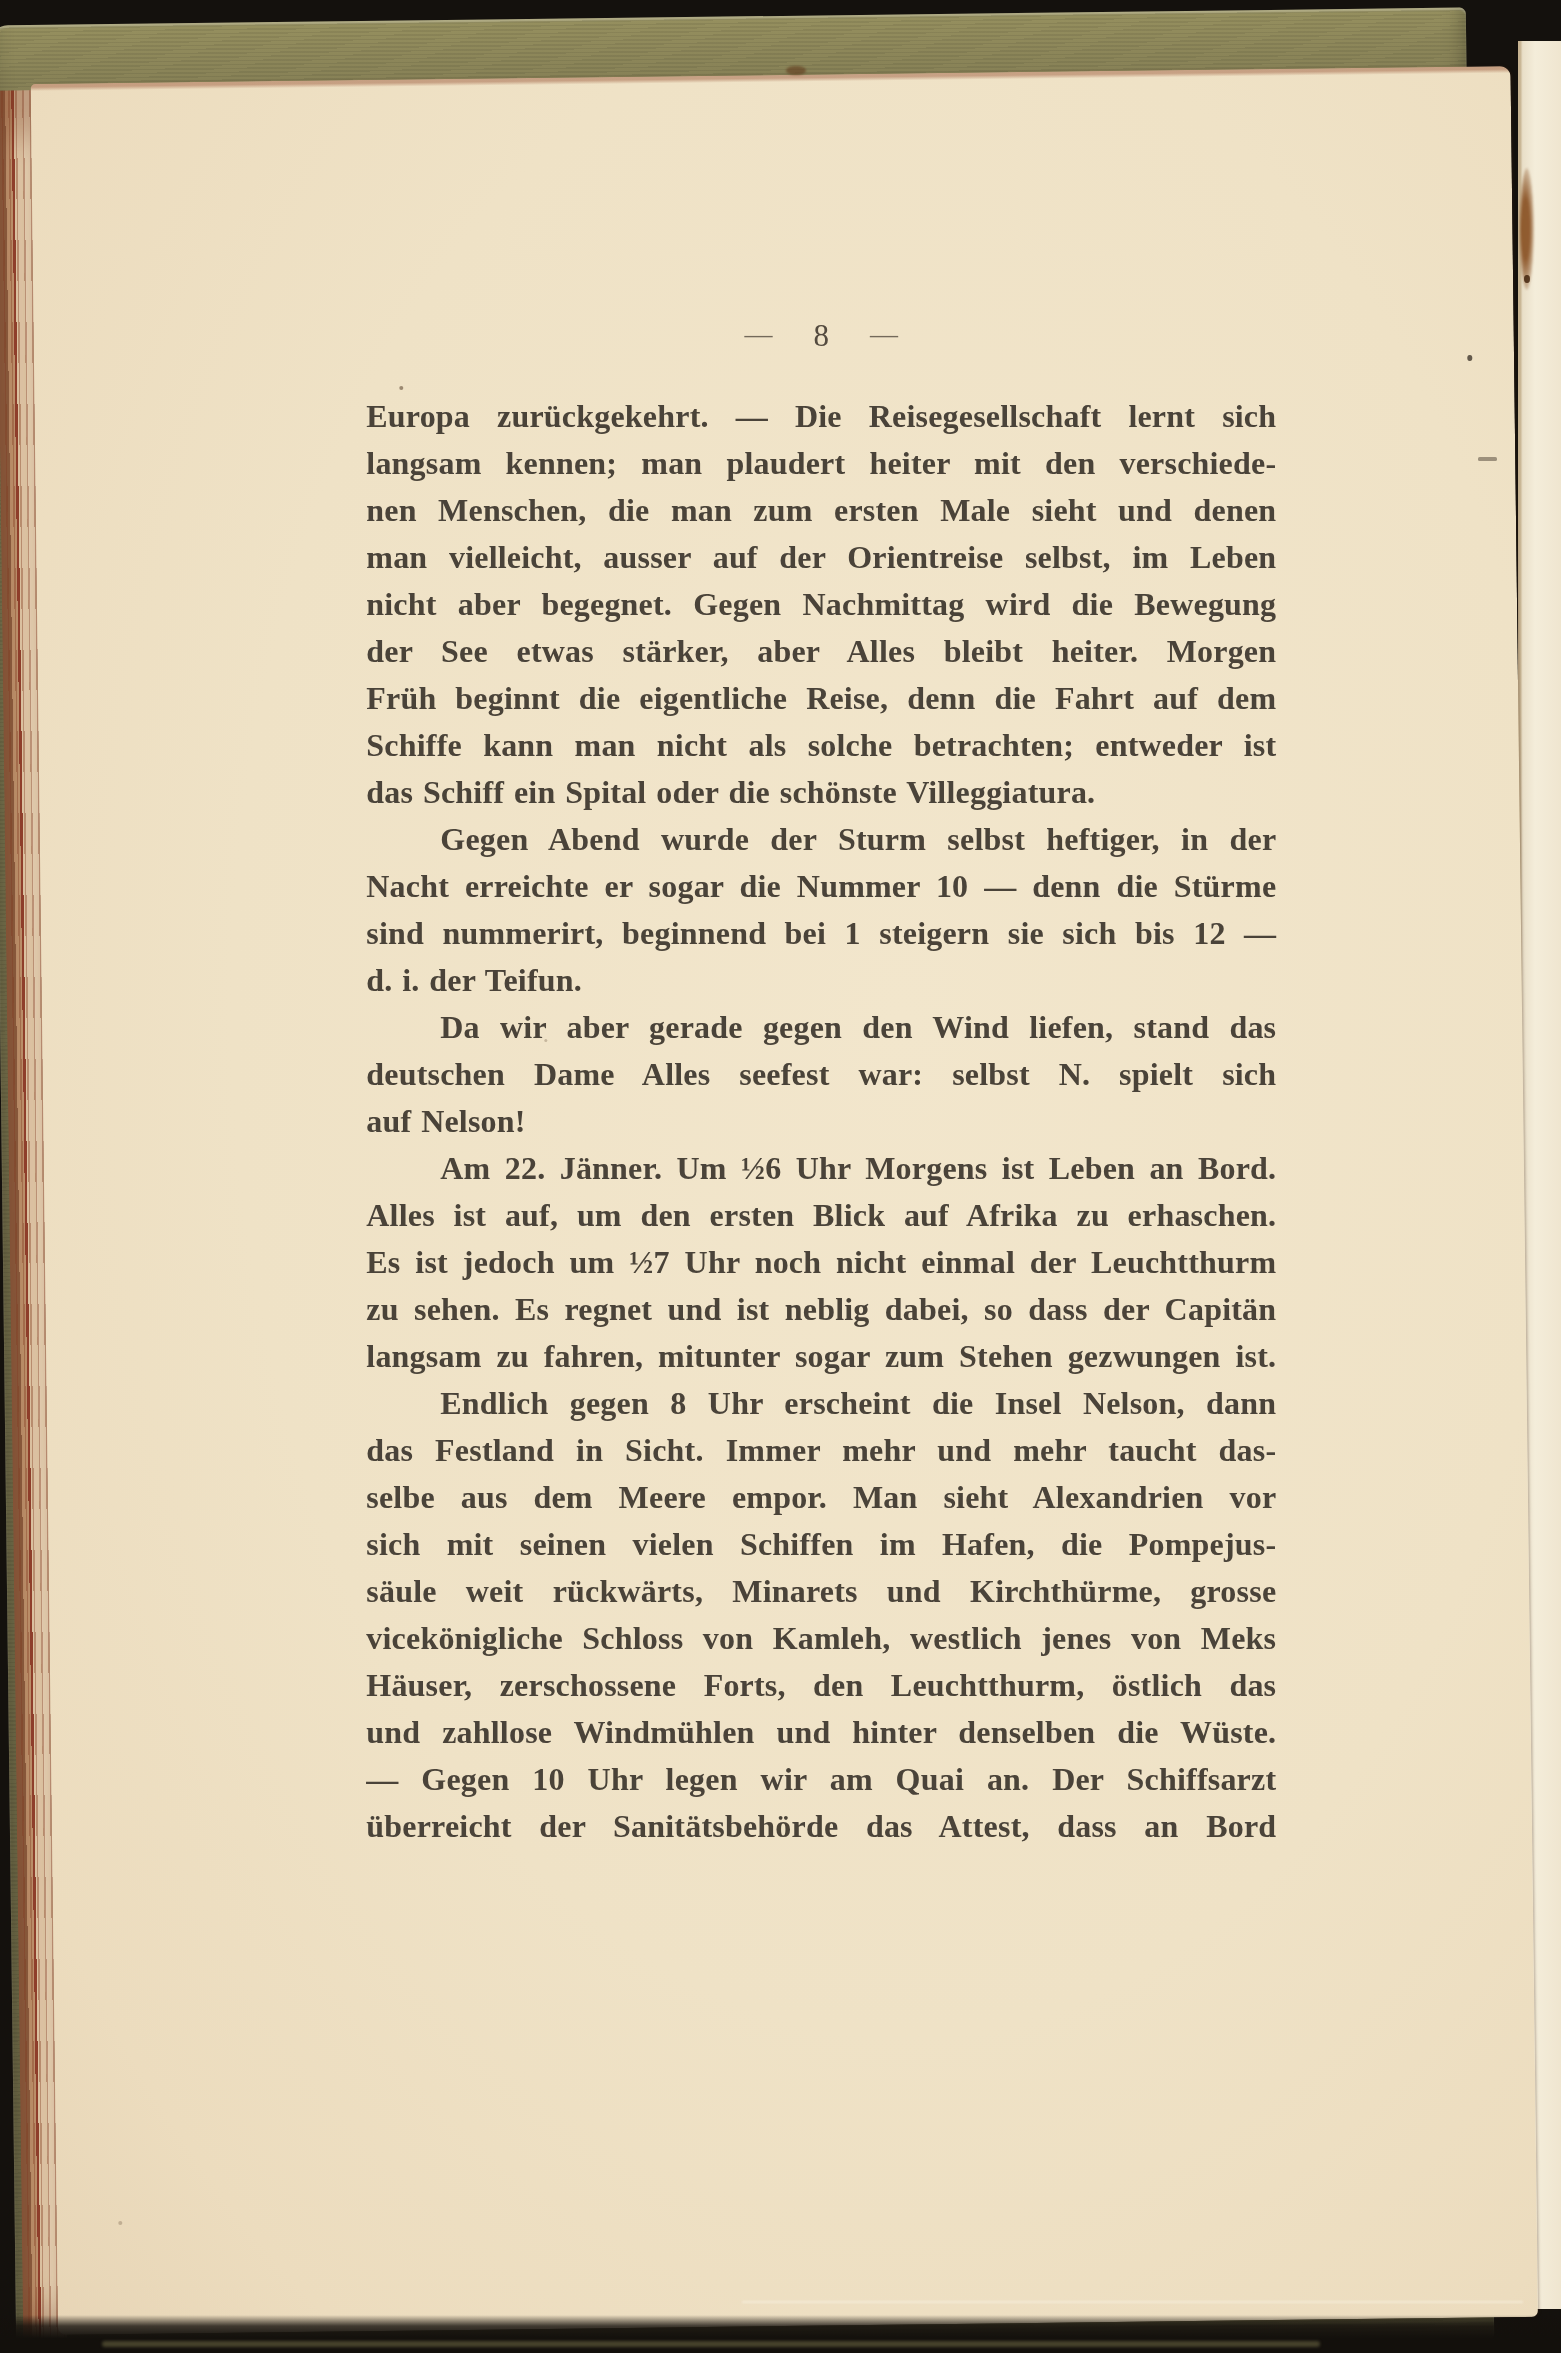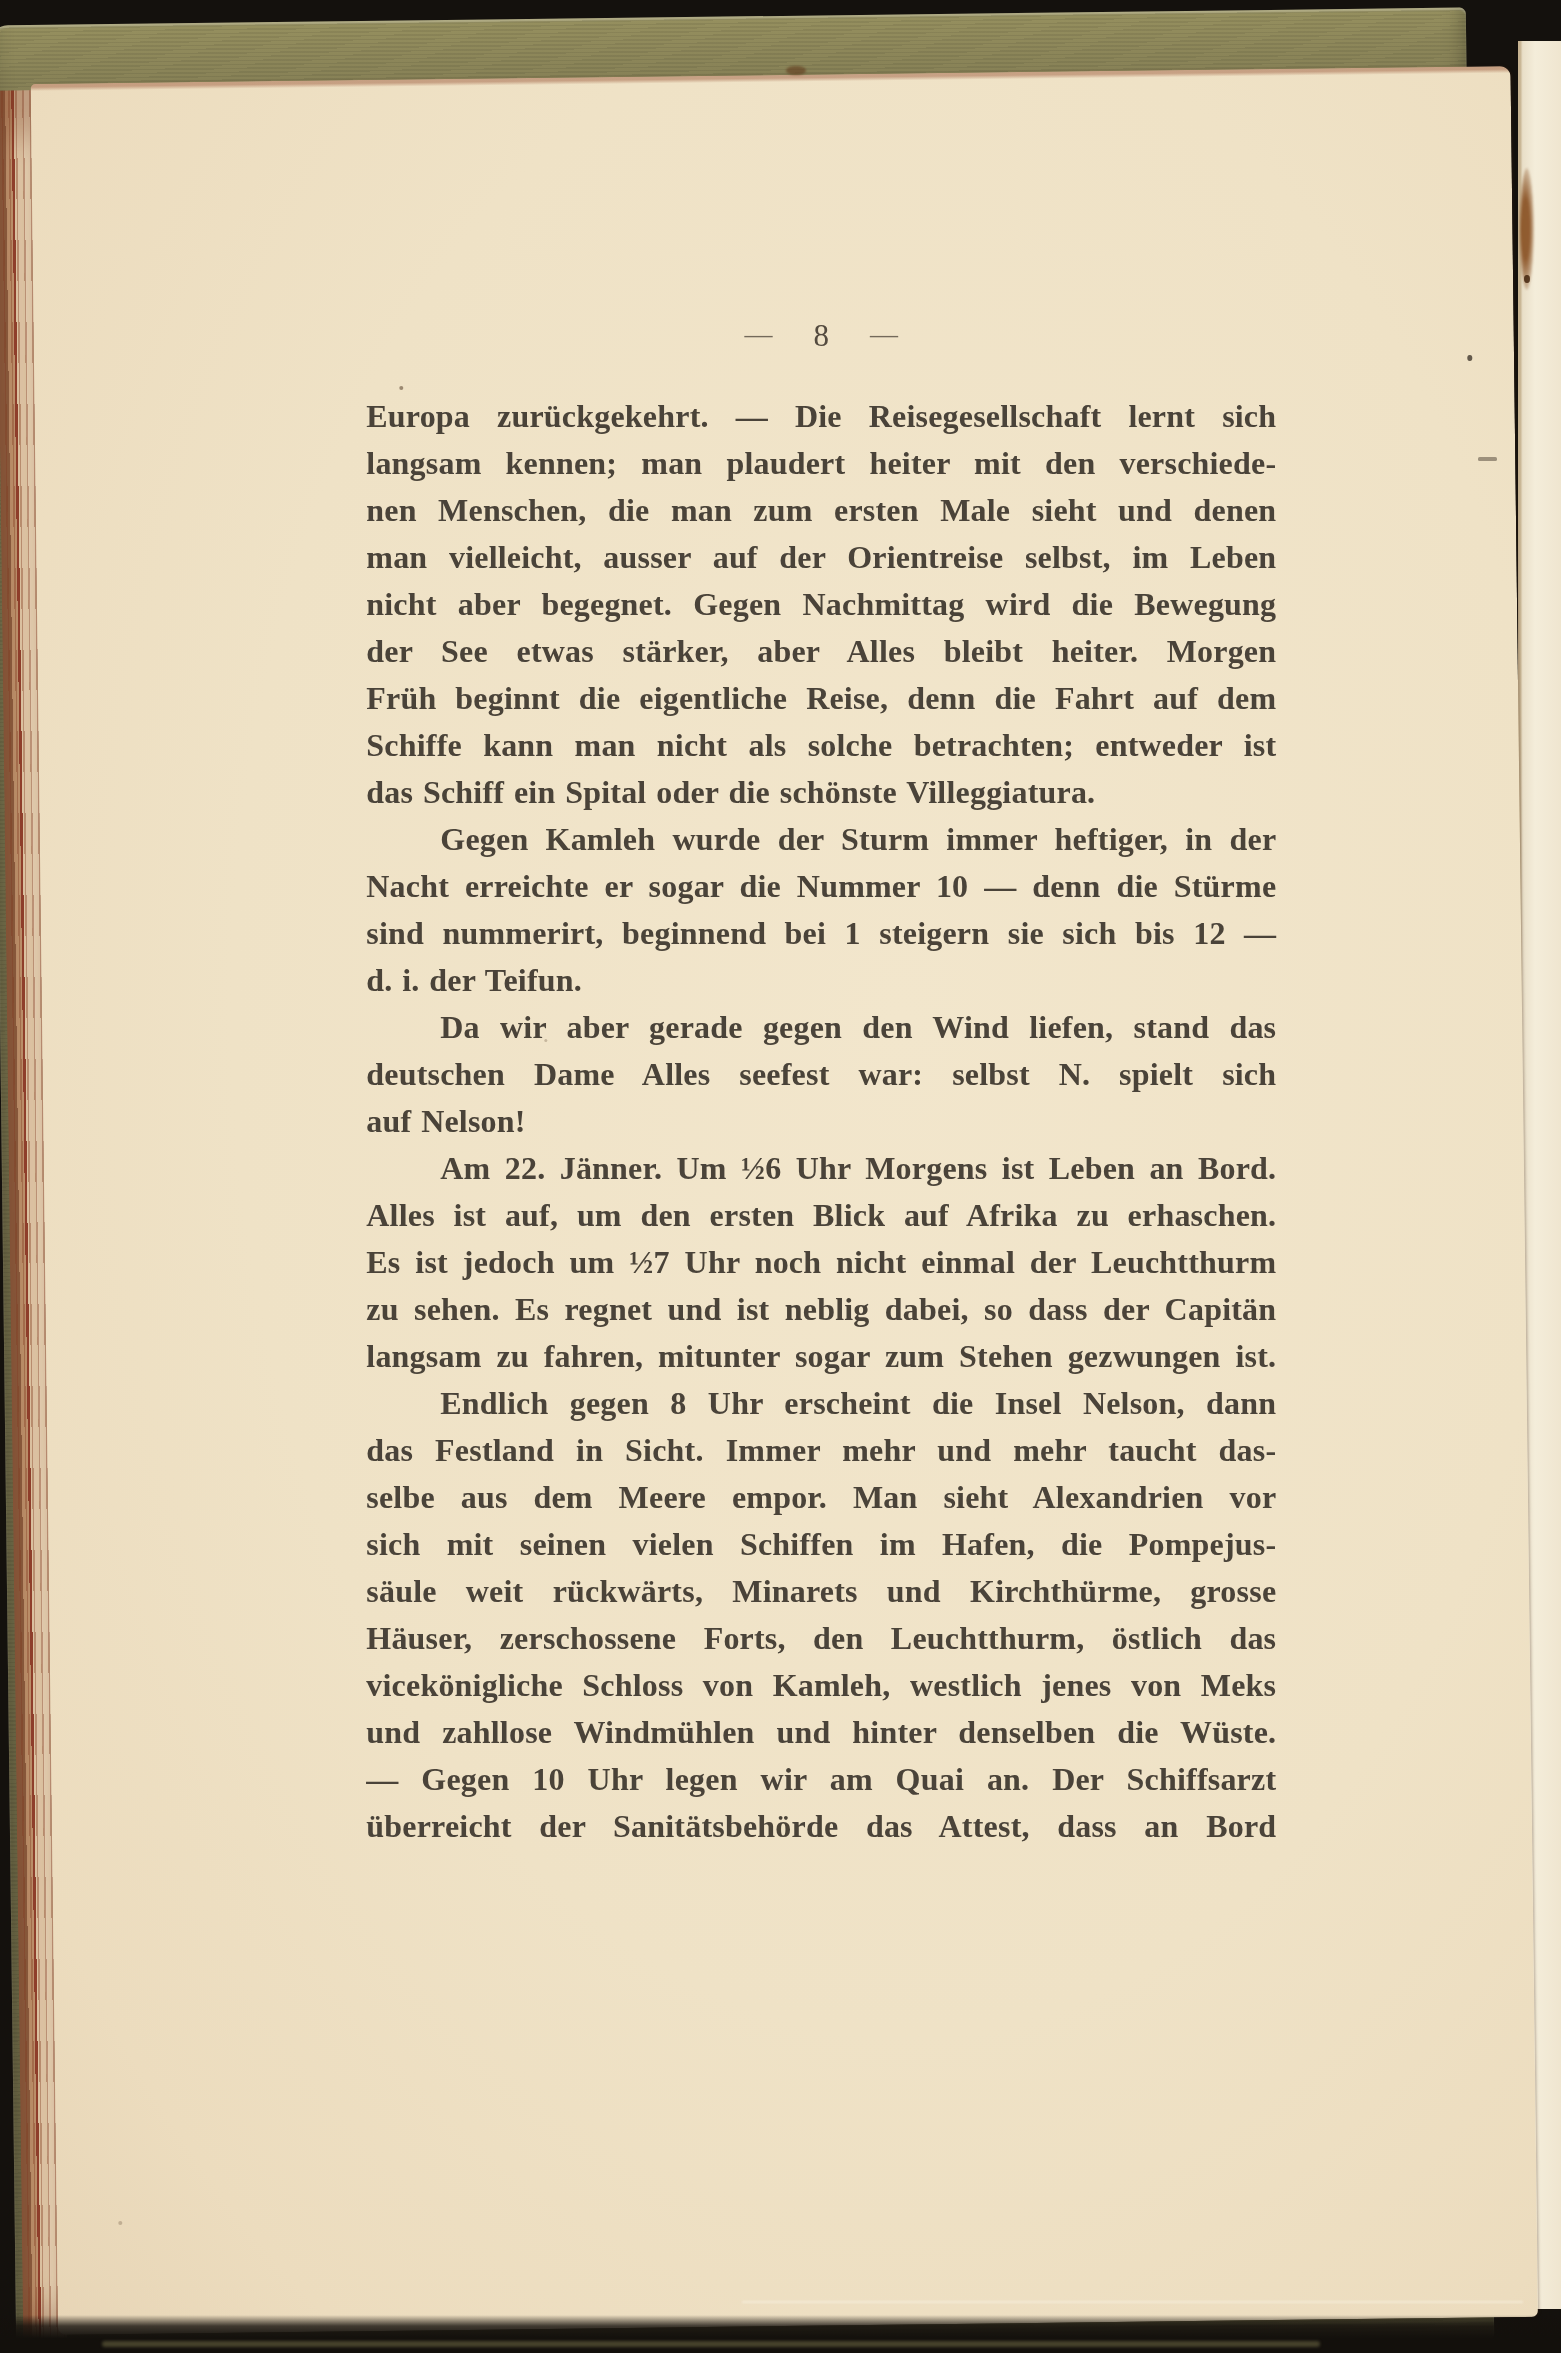--- a/index.html
+++ b/index.html
@@ -129,21 +129,21 @@
             <div class="text-line">langsam kennen; man plaudert heiter mit den verschiede-</div>
             <div class="text-line">nen Menschen, die man zum ersten Male sieht und denen</div>
             <div class="text-line">man vielleicht, ausser auf der Orientreise selbst, im Leben</div>
             <div class="text-line">nicht aber begegnet. Gegen Nachmittag wird die Bewegung</div>
             <div class="text-line">der See etwas stärker, aber Alles bleibt heiter. Morgen</div>
             <div class="text-line">Früh beginnt die eigentliche Reise, denn die Fahrt auf dem</div>
             <div class="text-line">Schiffe kann man nicht als solche betrachten; entweder ist</div>
             <div class="text-line no-just">das Schiff ein Spital oder die schönste Villeggiatura.</div>
           </div>
           <div>
-            <div class="text-line indent">Gegen Kamleh wurde der Sturm immer heftiger, in der</div>
+            <div class="text-line indent">Gegen Abend wurde der Sturm selbst heftiger, in der</div>
             <div class="text-line">Nacht erreichte er sogar die Nummer 10 — denn die Stürme</div>
             <div class="text-line">sind nummerirt, beginnend bei 1 steigern sie sich bis 12 —</div>
             <div class="text-line no-just">d. i. der Teifun.</div>
           </div>
           <div>
             <div class="text-line indent">Da wir aber gerade gegen den Wind liefen, stand das</div>
             <div class="text-line">deutschen Dame Alles seefest war: selbst N. spielt sich</div>
             <div class="text-line no-just">auf Nelson!</div>
           </div>
           <div>
@@ -152,22 +152,22 @@
             <div class="text-line">Es ist jedoch um ½7 Uhr noch nicht einmal der Leuchtthurm</div>
             <div class="text-line">zu sehen. Es regnet und ist neblig dabei, so dass der Capitän</div>
             <div class="text-line">langsam zu fahren, mitunter sogar zum Stehen gezwungen ist.</div>
           </div>
           <div>
             <div class="text-line indent">Endlich gegen 8 Uhr erscheint die Insel Nelson, dann</div>
             <div class="text-line">das Festland in Sicht. Immer mehr und mehr taucht das-</div>
             <div class="text-line">selbe aus dem Meere empor. Man sieht Alexandrien vor</div>
             <div class="text-line">sich mit seinen vielen Schiffen im Hafen, die Pompejus-</div>
             <div class="text-line">säule weit rückwärts, Minarets und Kirchthürme, grosse</div>
+            <div class="text-line">vicekönigliche Schloss von Kamleh, westlich jenes von Meks</div>
             <div class="text-line">Häuser, zerschossene Forts, den Leuchtthurm, östlich das</div>
-            <div class="text-line">vicekönigliche Schloss von Kamleh, westlich jenes von Meks</div>
             <div class="text-line">und zahllose Windmühlen und hinter denselben die Wüste.</div>
             <div class="text-line">— Gegen 10 Uhr legen wir am Quai an. Der Schiffsarzt</div>
             <div class="text-line">überreicht der Sanitätsbehörde das Attest, dass an Bord</div>
           </div>
         </div>
       <div class="speck" style="left:355px;top:311px;width:3.9px;height:3.9px;"></div>
       <div class="speck" style="left:1423px;top:280px;width:4.7px;height:6.2px;background:rgba(40,32,24,.7);"></div>
       <div class="speck" style="left:74px;top:2146px;width:3.9px;height:3.9px;opacity:.5;"></div>
       <div class="speck" style="left:500px;top:964px;width:3.1px;height:3.1px;opacity:.5;"></div>
     </div>

